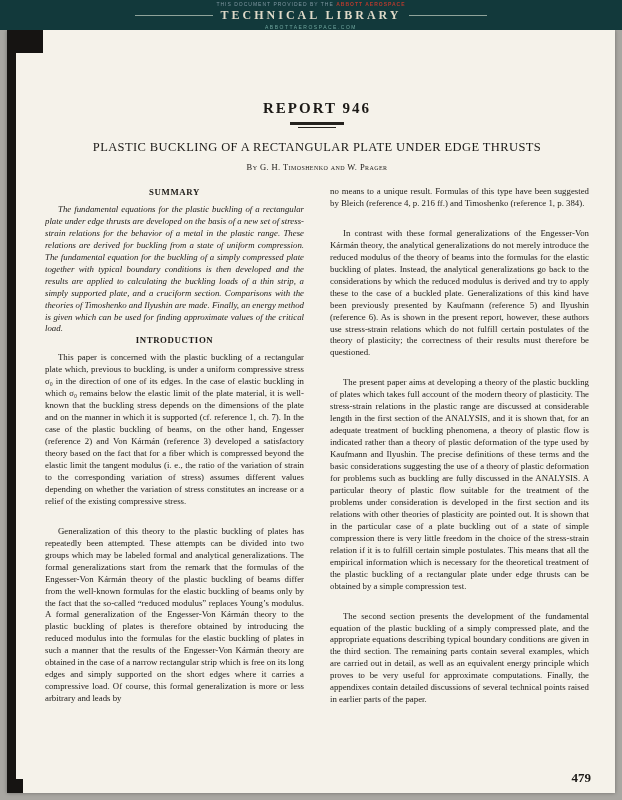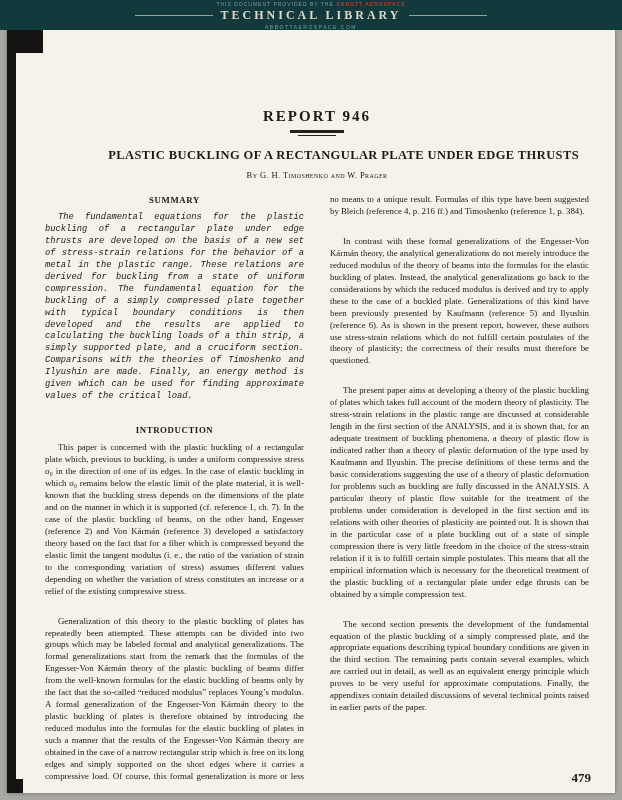--- a/index.html
+++ b/index.html
@@ -95,39 +95,39 @@
     right: 26px;
     top: 38px;
     bottom: 6px;
   }
 
   .report-number {
     text-align: center;
     font-weight: bold;
     font-size: 15px;
     letter-spacing: 2px;
-    margin-top: 40px;
+    margin-top: 32px;
   }
   .title-rule-wrap { text-align: center; margin: 5px 0 12px; }
   .title-rule-thick {
     display: block;
     width: 54px; height: 3px;
     background: #24211d;
     margin: 0 auto 2px;
   }
   .title-rule-thin {
     display: block;
     width: 38px; height: 1px;
     background: #24211d;
     margin: 0 auto;
   }
 
   .page-title {
-    text-align: right;
-    font-weight: bold;
+    text-align: center;
+    font-weight: normal;
     font-size: 12.5px;
     letter-spacing: .4px;
     margin: 0 10px 7px;
   }
   .byline {
     text-align: center;
     font-size: 8.5px;
     font-variant: small-caps;
     letter-spacing: .4px;
     margin-bottom: 14px;
@@ -145,26 +145,26 @@
   .col { flex: 1; min-width: 0; }
 
   .col-heading {
     text-align: center;
     font-weight: bold;
     font-size: 8.8px;
     letter-spacing: .6px;
     margin: 1px 0 5px;
     text-indent: 0;
   }
-  .intro-heading { margin-top: 22px; }
+  .intro-heading { margin-top: 0; }
 
   .para { margin: 0; text-indent: 13px; }
   .para.no-indent { text-indent: 0; }
   .para.gap { margin-top: 18px; }
-  .summary-text { font-style: italic; font-family: Liberation Mono, monospace; }
+  .summary-text { font-style: italic; }
 
   .page-num {
     position: absolute;
     right: 24px;
     bottom: 7px;
     font-weight: bold;
     font-size: 13px;
   }
 </style>
 </head>

